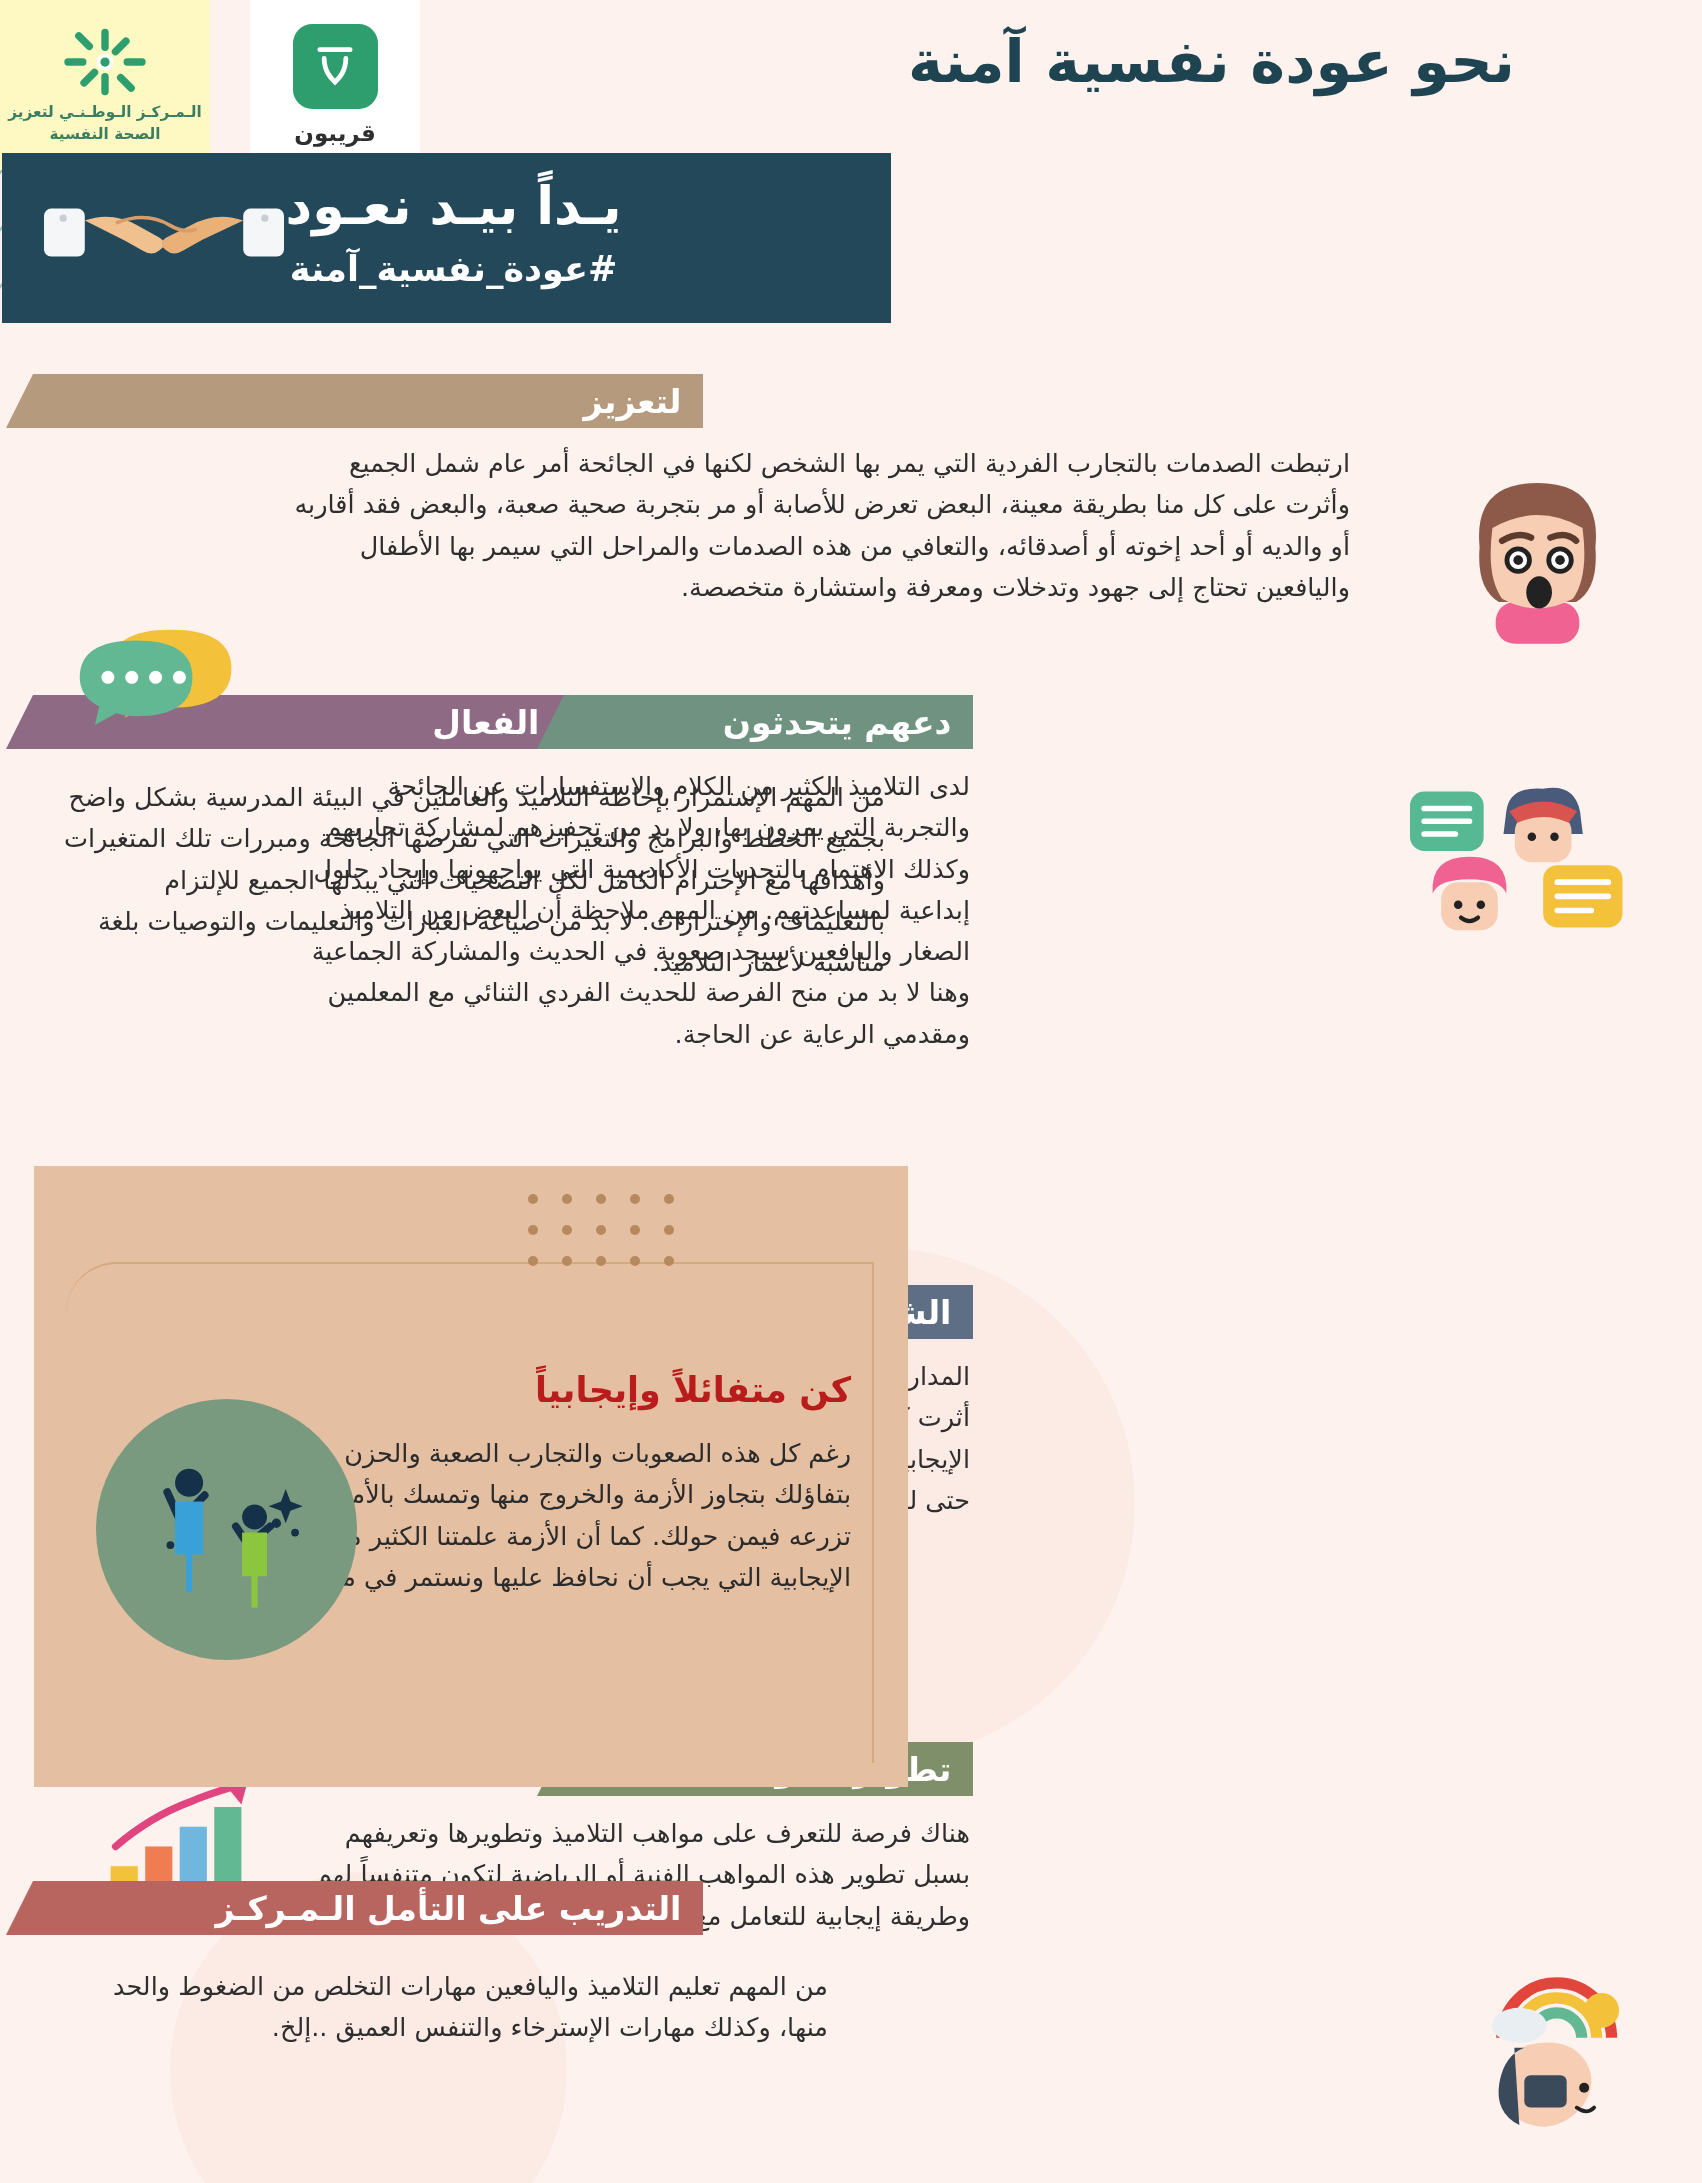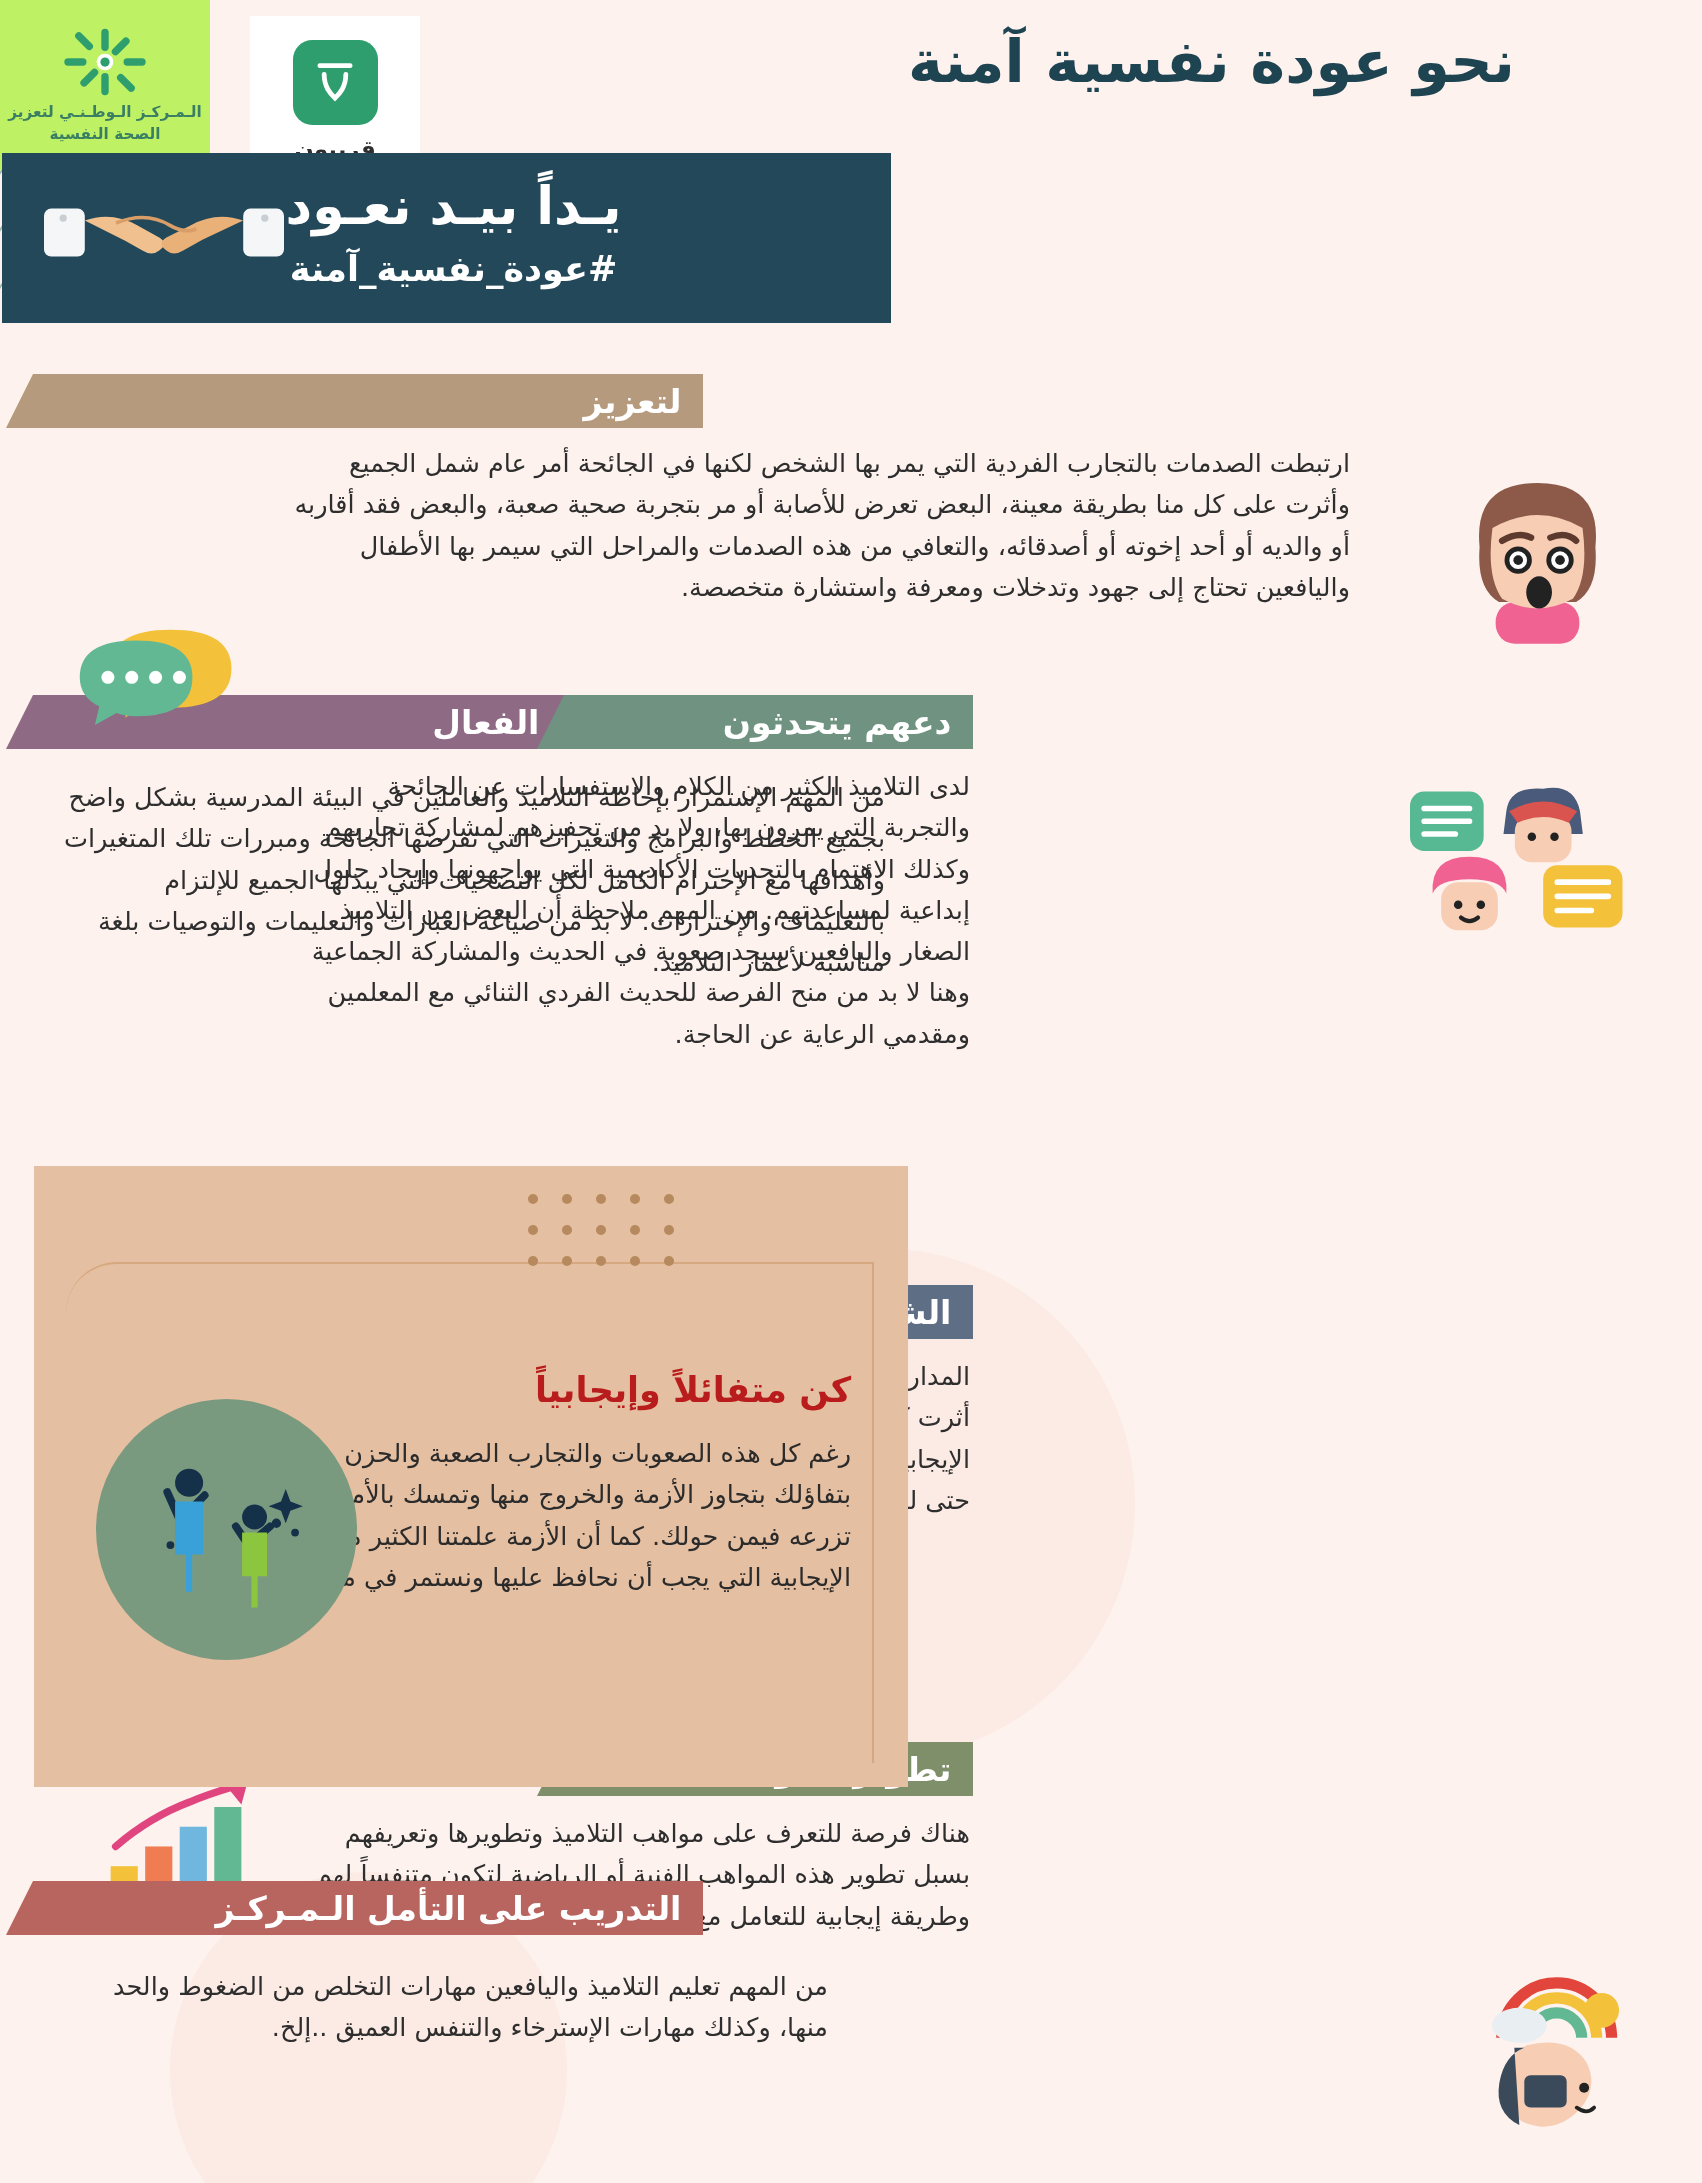--- a/index.html
+++ b/index.html
@@ -17,26 +17,26 @@
   .bg-diagonals i{
     position:absolute;display:block;width:1.7px;height:511px;background:#4e8d74;opacity:.55;
     transform:rotate(35deg);transform-origin:top left;
   }
   .soft-blob{
     position:absolute;border-radius:50%;background:#fbe8e2;opacity:.75;
   }
 
   
   .logo-card{
-    position:absolute;left:0px;top:0px;width:210px;height:170px;background:#bef264;
+    position:absolute;left:0px;top:0px;width:210px;height:170px;background:#fef9c3;
     display:flex;align-items:center;justify-content:center;
   }
   .logo-card2{
     position:absolute;left:250px;top:0px;width:170px;height:170px;background:#ffffff;
-    display:flex;flex-direction:column;align-items:center;justify-content:center;gap:10.2px;margin-top:16px;
+    display:flex;flex-direction:column;align-items:center;justify-content:center;gap:10.2px;
   }
   .nphc-text{font-size:15.3px;color:#3a7f63;letter-spacing:1.1px;font-weight:bold;text-align:center;line-height:1.45;}
   .qarib-box{width:85px;height:85px;border-radius:19.3px;background:#2f9e6e;display:flex;align-items:center;justify-content:center;}
   .qarib-label{font-size:23px;font-weight:bold;color:#2f2f2f;}
 
   .main-title{
     position:absolute;right:48px;top:27px;width:885px;text-align:center;
     font-size:59px;font-weight:bold;color:#1e4452;letter-spacing:-0.6px;
   }
   .slogan-box{

